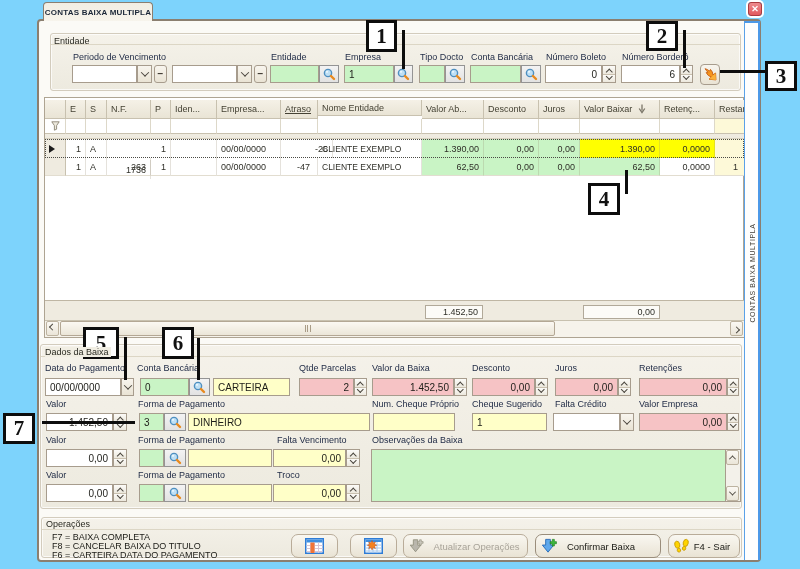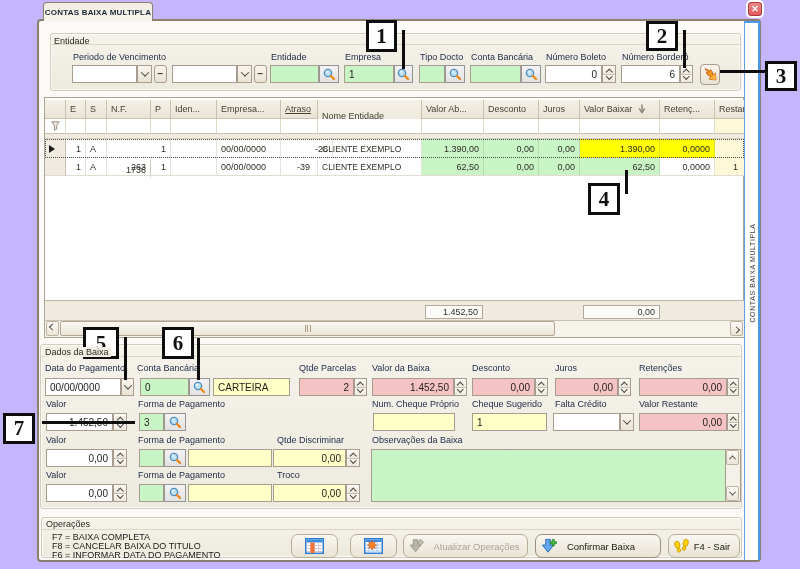--- a/index.html
+++ b/index.html
@@ -1,16 +1,16 @@
 <!DOCTYPE html>
 <html><head>
 <meta charset="utf-8">
 <style>
   html,body{margin:0;padding:0;background:#ffffff;}
-  .canvas{position:relative;width:800px;height:569px;background:#c4b5fd;overflow:hidden;
+  .canvas{position:relative;width:800px;height:569px;background:#7dd3fc;overflow:hidden;
           font-family:"Liberation Sans",sans-serif;}
   .abs{position:absolute;box-sizing:border-box;}
 
   
   .window{border:2px solid #8B7F70;border-radius:4px;background:#FBFAF6;}
   .tab-top{border:1px solid #8B7F70;border-bottom:none;border-radius:4px 4px 0 0;
            background:linear-gradient(#F2EEE3,#F7F4EC);display:flex;align-items:center;
            justify-content:center;font-size:8px;font-weight:bold;color:#1B2738;letter-spacing:.2px;z-index:3;}
   .close-btn{background:linear-gradient(#ED8A8C,#E25A5E);border:1px solid #AC3A3E;border-radius:3px;
              box-shadow:0 0 0 2px #fff;color:#fff;display:flex;align-items:center;justify-content:center;z-index:4;}
@@ -226,21 +226,21 @@
     </div>
   <div class="abs gh" style="left:171px;top:100px;width:46px;height:19px;">
       <span>Iden...</span>
     </div>
   <div class="abs gh" style="left:217px;top:100px;width:64px;height:19px;">
       <span>Empresa...</span>
     </div>
   <div class="abs gh" style="left:281px;top:100px;width:37px;height:19px;text-decoration:underline;">
       <span>Atraso</span>
     </div>
-  <div class="abs gh" style="left:318px;top:100px;width:104px;height:33px;">
+  <div class="abs gh" style="left:318px;top:100px;width:104px;height:16px;">
       <span>Nome Entidade</span>
     </div>
   <div class="abs gh" style="left:422px;top:100px;width:62px;height:19px;">
       <span>Valor Ab...</span>
     </div>
   <div class="abs gh" style="left:484px;top:100px;width:55px;height:19px;">
       <span>Desconto</span>
     </div>
   <div class="abs gh" style="left:539px;top:100px;width:41px;height:19px;">
       <span>Juros</span>
@@ -340,21 +340,21 @@
   <div class="abs gc num rowline" style="left:151px;top:158px;width:20px;height:18px;">
       <span>1</span>
     </div>
   <div class="abs gc rowline" style="left:171px;top:158px;width:46px;height:18px;">
       <span></span>
     </div>
   <div class="abs gc rowline" style="left:217px;top:158px;width:64px;height:18px;">
       <span>00/00/0000</span>
     </div>
   <div class="abs gc num rowline" style="left:281px;top:158px;width:37px;height:18px;padding-right:7px;">
-      <span>-39</span>
+      <span>-47</span>
     </div>
   <div class="abs gc rowline" style="left:318px;top:158px;width:104px;height:18px;font-size:8.5px;">
       <span>CLIENTE EXEMPLO</span>
     </div>
   <div class="abs gc num green rowline" style="left:422px;top:158px;width:62px;height:18px;">
       <span>62,50</span>
     </div>
   <div class="abs gc num green rowline" style="left:484px;top:158px;width:55px;height:18px;">
       <span>0,00</span>
     </div>
@@ -499,40 +499,43 @@
   <div class="abs fld green" style="left:139px;top:413px;width:25px;height:18px;">
     <span>3</span>
   </div>
   <div class="abs magbtn" style="left:164px;top:413px;width:22px;height:18px;">
     <svg width="13" height="13" viewBox="0 0 13 13">
         <circle cx="5" cy="5" r="3.6" fill="#BFE0F5" stroke="#4E8FC0" stroke-width="1.4"></circle>
         <circle cx="4" cy="3.8" r="1.1" fill="#EAF6FD"></circle>
         <line x1="8" y1="8" x2="11" y2="11" stroke="#E88A1F" stroke-width="2.4" stroke-linecap="round"></line>
       </svg>
   </div>
+  <div class="abs fld yellow" style="left:188px;top:413px;width:182px;height:18px;">
+    <span>DINHEIRO</span>
+  </div>
 
   <div class="abs lbl" style="left:372px;top:399px;">Num. Cheque Próprio</div>
   <div class="abs fld yellow" style="left:373px;top:413px;width:82px;height:18px;">
     <span></span>
   </div>
 
   <div class="abs lbl" style="left:472px;top:399px;">Cheque Sugerido</div>
   <div class="abs fld yellow" style="left:472px;top:413px;width:75px;height:18px;">
     <span>1</span>
   </div>
 
   <div class="abs lbl" style="left:555px;top:399px;">Falta Crédito</div>
   <div class="abs fld" style="left:553px;top:413px;width:67px;height:18px;">
     <span></span>
   </div>
   <div class="abs sbtn" style="left:620px;top:413px;width:14px;height:18px;">
       <span class="chev down"></span>
     </div>
 
-  <div class="abs lbl" style="left:639px;top:399px;">Valor Restante</div>
+  <div class="abs lbl" style="left:639px;top:399px;">Valor Empresa</div>
   <div class="abs fld pink right" style="left:639px;top:413px;width:88px;height:18px;">
     <span>0,00</span>
   </div>
   <div class="abs spin" style="left:727px;top:413px;width:12px;height:18px;">
     <span class="half">
         <i class="chev up"></i>
       </span>
     <span class="half">
         <i class="chev down"></i>
       </span>
@@ -559,21 +562,21 @@
     <svg width="13" height="13" viewBox="0 0 13 13">
         <circle cx="5" cy="5" r="3.6" fill="#BFE0F5" stroke="#4E8FC0" stroke-width="1.4"></circle>
         <circle cx="4" cy="3.8" r="1.1" fill="#EAF6FD"></circle>
         <line x1="8" y1="8" x2="11" y2="11" stroke="#E88A1F" stroke-width="2.4" stroke-linecap="round"></line>
       </svg>
   </div>
   <div class="abs fld yellow" style="left:188px;top:449px;width:84px;height:18px;">
     <span></span>
   </div>
 
-  <div class="abs lbl" style="left:277px;top:435px;">Qtde Discriminar</div>
+  <div class="abs lbl" style="left:277px;top:435px;">Falta Vencimento</div>
   <div class="abs fld yellow right" style="left:273px;top:449px;width:73px;height:18px;">
     <span>0,00</span>
   </div>
   <div class="abs spin" style="left:346px;top:449px;width:14px;height:18px;">
     <span class="half">
         <i class="chev up"></i>
       </span>
     <span class="half">
         <i class="chev down"></i>
       </span>
@@ -631,21 +634,21 @@
         <i class="chev down"></i>
       </span>
   </div>
 
   <div class="abs gb" style="left:41px;top:517px;width:701px;height:41px;"></div>
   <div class="abs gb-capline" style="left:42px;top:517px;width:699px;height:13px;"></div>
   <div class="abs gb-cap" style="left:46px;top:519px;">Operações</div>
 
   <div class="abs hint" style="left:52px;top:533px;">F7 = BAIXA COMPLETA</div>
   <div class="abs hint" style="left:52px;top:542px;">F8 = CANCELAR BAIXA DO TITULO</div>
-  <div class="abs hint" style="left:52px;top:551px;">F6 = INFORMAR DATA DO PAGAMENTO</div>
+  <div class="abs hint" style="left:52px;top:551px;">F6 = CARTEIRA DATA DO PAGAMENTO</div>
 
   <div class="abs bigbtn" style="left:291px;top:534px;width:47px;height:24px;">
     <svg width="19" height="16" viewBox="0 0 19 16">
       <rect x="0.75" y="0.75" width="17.5" height="14.5" fill="#fff" stroke="#2E7CD6" stroke-width="1.5"></rect>
       <rect x="1.5" y="1.5" width="16" height="3" fill="#3E8EE0"></rect>
       <g stroke="#D9C4D4" stroke-width="1">
         <line x1="1.5" y1="7.5" x2="17.5" y2="7.5"></line>
           <line x1="1.5" y1="10.5" x2="17.5" y2="10.5"></line>
           <line x1="1.5" y1="13.5" x2="17.5" y2="13.5"></line>
         <line x1="5.5" y1="4.5" x2="5.5" y2="15"></line>

